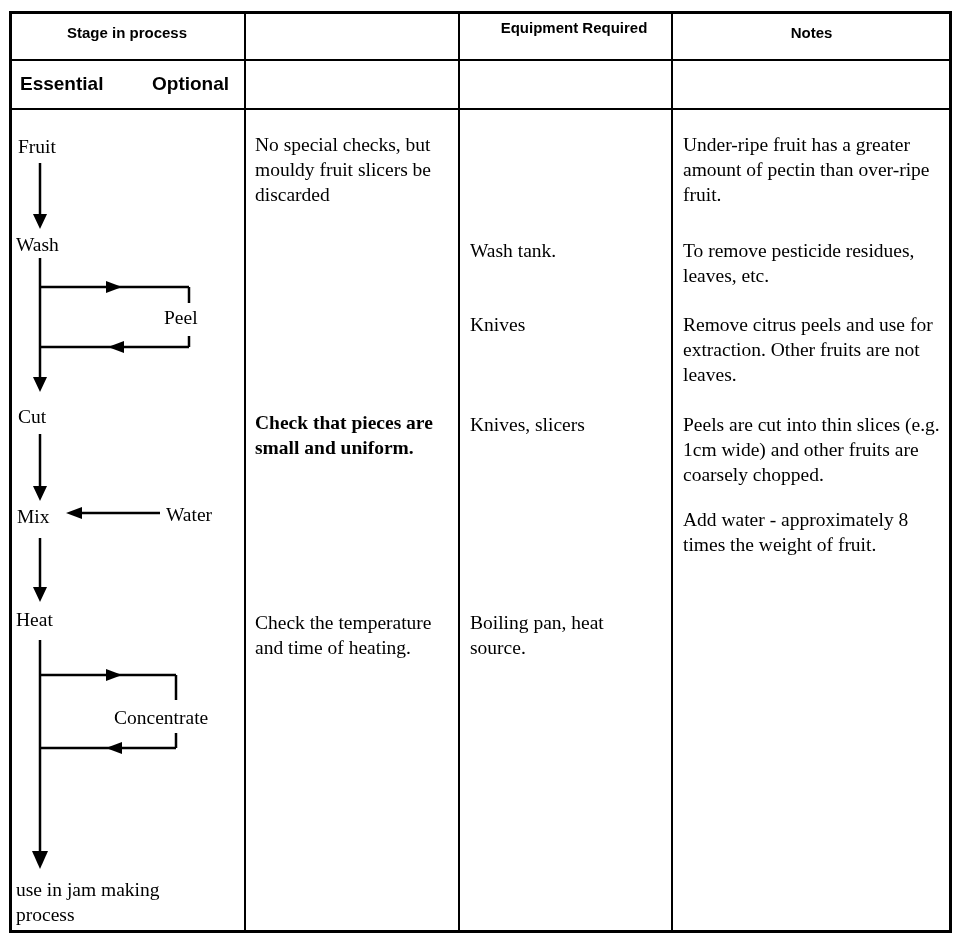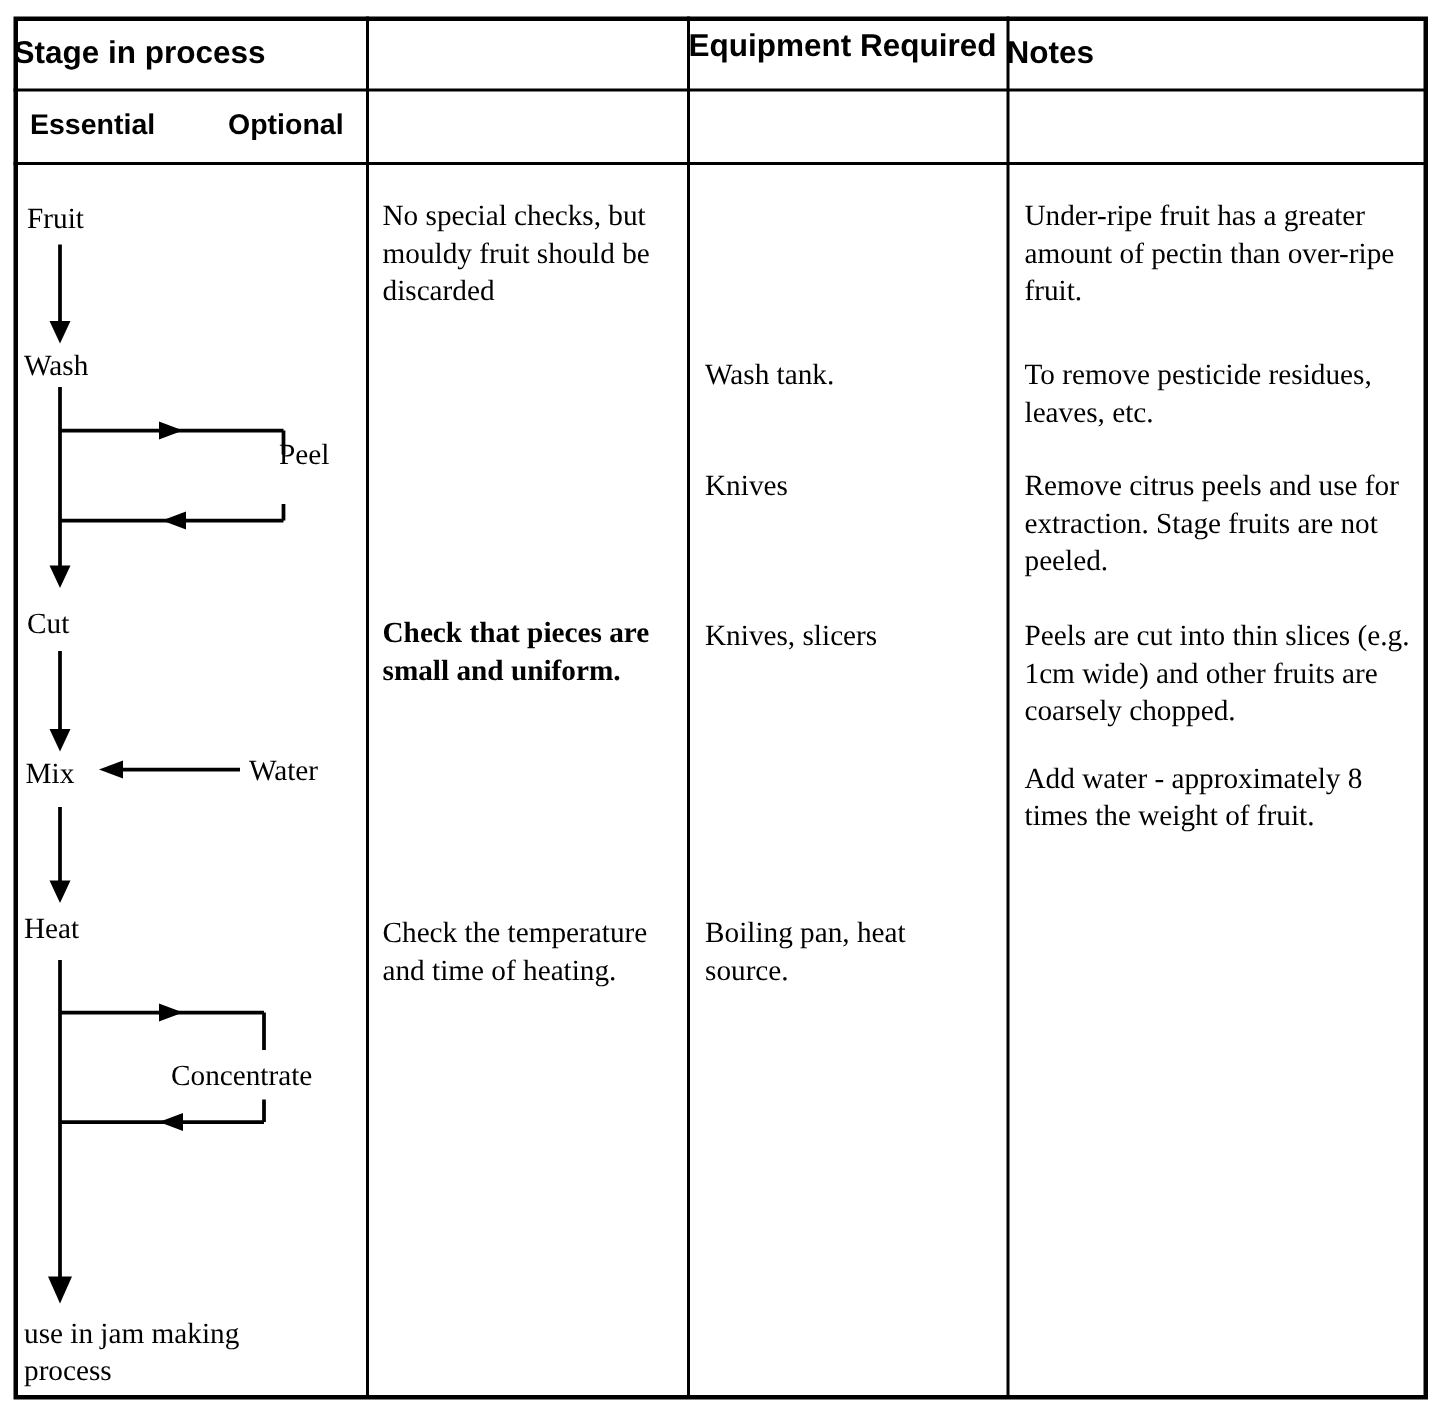--- a/index.html
+++ b/index.html
@@ -23,21 +23,22 @@
   .v2 { left: 458px; }
   .v3 { left: 671px; }
   .hline { position: absolute; left: 9px; width: 943px; height: 2px; background: #000; }
   .h1 { top: 59px; }
   .h2 { top: 108px; }
 
   .hdr {
     position: absolute;
     font-family: "Liberation Sans", sans-serif;
     font-weight: bold;
-    font-size: 21px;
+    font-size: 15px;
+    text-align: center;
   }
   .subhdr {
     position: absolute;
     font-family: "Liberation Sans", sans-serif;
     font-weight: bold;
     font-size: 19px;
   }
   .cell {
     position: absolute;
     font-size: 19.5px;
@@ -125,36 +126,36 @@
       <g>
         <line x1="176" y1="733" x2="176" y2="748"></line>
         <line x1="176" y1="748" x2="40" y2="748"></line>
         <polygon points="122,742 122,754 106,748" stroke="none"></polygon>
       </g>
     </g>
   </svg>
 
   <div class="flowlabel" style="left:18px; top:134px;">Fruit</div>
   <div class="flowlabel" style="left:16px; top:232px;">Wash</div>
-  <div class="flowlabel" style="left:164px; top:291px;margin-left:22px;">Peel</div>
+  <div class="flowlabel" style="left:164px; top:305px;">Peel</div>
   <div class="flowlabel" style="left:18px; top:404px;">Cut</div>
   <div class="flowlabel" style="left:17px; top:504px;">Mix</div>
   <div class="flowlabel" style="left:166px; top:502px;">Water</div>
   <div class="flowlabel" style="left:16px; top:607px;">Heat</div>
   <div class="flowlabel" style="left:114px; top:705px;">Concentrate</div>
   <div class="flowlabel wrap" style="left:16px; top:877px; width:185px;">use in jam making process</div>
 
-  <div class="cell" style="left:255px; top:132px; width:198px;">No special checks, but mouldy fruit should be discarded</div>
+  <div class="cell" style="left:255px; top:132px; width:198px;">No special checks, but mouldy fruit slicers be discarded</div>
   <div class="cell" style="left:255px; top:410px; width:198px;font-weight:bold;">Check that pieces are small and uniform.</div>
   <div class="cell" style="left:255px; top:610px; width:198px;">Check the temperature and time of heating.</div>
 
   <div class="cell" style="left:470px; top:238px; width:180px;">Wash tank.</div>
   <div class="cell" style="left:470px; top:412px; width:180px;">Knives, slicers</div>
   <div class="cell" style="left:470px; top:312px; width:180px;">Knives</div>
   <div class="cell" style="left:470px; top:610px; width:170px;">Boiling pan, heat source.</div>
 
   <div class="cell" style="left:683px; top:132px; width:266px;">Under-ripe fruit has a greater amount of pectin than over-ripe fruit.</div>
   <div class="cell" style="left:683px; top:238px; width:266px;">To remove pesticide residues, leaves, etc.</div>
-  <div class="cell" style="left:683px; top:312px; width:266px;">Remove citrus peels and use for extraction.  Stage fruits are not peeled.</div>
+  <div class="cell" style="left:683px; top:312px; width:266px;">Remove citrus peels and use for extraction.  Other fruits are not leaves.</div>
   <div class="cell" style="left:683px; top:412px; width:266px;">Peels are cut into thin slices (e.g. 1cm wide) and other fruits are coarsely chopped.</div>
   <div class="cell" style="left:683px; top:507px; width:266px;">Add water - approximately 8 times the weight of fruit.</div>
 
 </div>
 
 </body></html>

